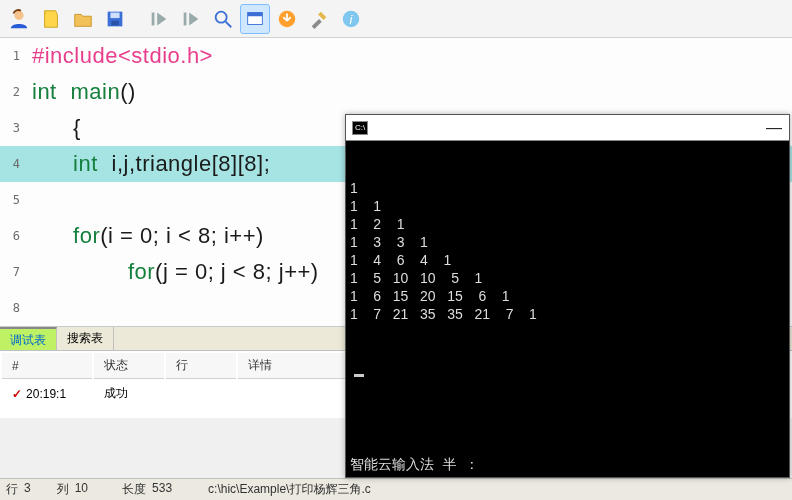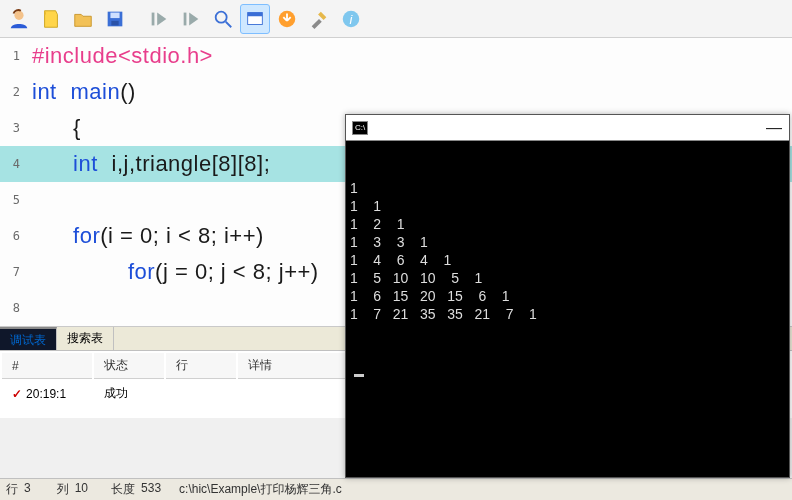--- a/index.html
+++ b/index.html
@@ -11,28 +11,28 @@
 .tbtn svg { width: 22px; height: 22px; }
 .tbtn.active { background: #cfe8ff; border: 1px solid #7ebeff; }
 
 
 .editor { position: relative; background: #fdfdfd; }
 .code-line { display: flex; align-items: center; min-height: 36px; }
 .code-line .ln { width: 26px; text-align: right; padding-right: 6px; color: #6b6b6b; font-size: 12px; font-family: Consolas, monospace; }
 .code-line .txt { font-family: Consolas, "Courier New", monospace; font-size: 22px; padding-left: 6px; white-space: pre; letter-spacing: 0.5px; }
 .code-line.hl { background: #a6e3e3; }
 .k-pp { color: #e83e8c; } 
-.k-type { color: #1d4ed8; } 
+.k-type { color: #15803d; } 
 .k-id { color: #1a1a1a; }
 
 
 .panel { border-top: 1px solid #c9c9c9; background: #fff; }
 .tabs { display: flex; background: #ece9d8; border-bottom: 1px solid #c0c0c0; height: 24px; }
 .tab { padding: 3px 10px; font-size: 12px; border-right: 1px solid #c0c0c0; cursor: pointer; }
-.tab.active { background: #0f172a; color: #0066cc; border-top: 2px solid #888; }
+.tab.active { background: #bef264; color: #0066cc; border-top: 2px solid #888; }
 .table { font-size: 12px; }
 .table th { text-align: left; padding: 4px 10px; border-bottom: 1px solid #d0d0d0; background: #f7f7f7; font-weight: normal; color: #333; }
 .table td { padding: 4px 10px; margin-top: 20px; }
 
 
 .statusbar { position: absolute; bottom: 0; left: 0; right: 0; height: 22px; background: #ece9e0; border-top: 1px solid #c0c0c0; display: flex; align-items: center; font-size: 12px; color: #333; padding: 0 6px; gap: 6px; }
 .statusbar .cell { display: flex; gap: 6px; }
 
 
 .console { position: absolute; top: 114px; left: 345px; width: 445px; height: 364px; background: #000; border: 1px solid #555; box-shadow: 0 0 6px rgba(0,0,0,.3); display: flex; flex-direction: column; }
@@ -180,39 +180,40 @@
 
 <div class="statusbar">
   <div class="cell">
       <span>行</span>
       <span>3</span>
     </div>
   <div class="cell" style="margin-left:20px">
       <span>列</span>
       <span>10</span>
     </div>
-  <div class="cell" style="margin-left:17px">
+  <div class="cell" style="margin-left:28px">
       <span>长度</span>
       <span>533</span>
     </div>
-  <div class="cell" style="margin-left:12px">
+  <div class="cell" style="margin-left:30px">
       <span>c:\hic\Example\打印杨辉三角.c</span>
     </div>
 </div>
 
 <div class="console">
   <div class="titlebar">
     <div class="cicon">C:\</div>
     <div class="min">—</div>
   </div>
   <div class="body">
     <div id="console-out">1
 1    1
 1    2    1
 1    3    3    1
 1    4    6    4    1
 1    5   10   10    5    1
 1    6   15   20   15    6    1
 1    7   21   35   35   21    7    1
 </div>
     <div><span class="cursor"></span></div>
+    <div class="ime">智能云输入法 半 ：</div>
   </div>
 </div>
 
 </body></html>

